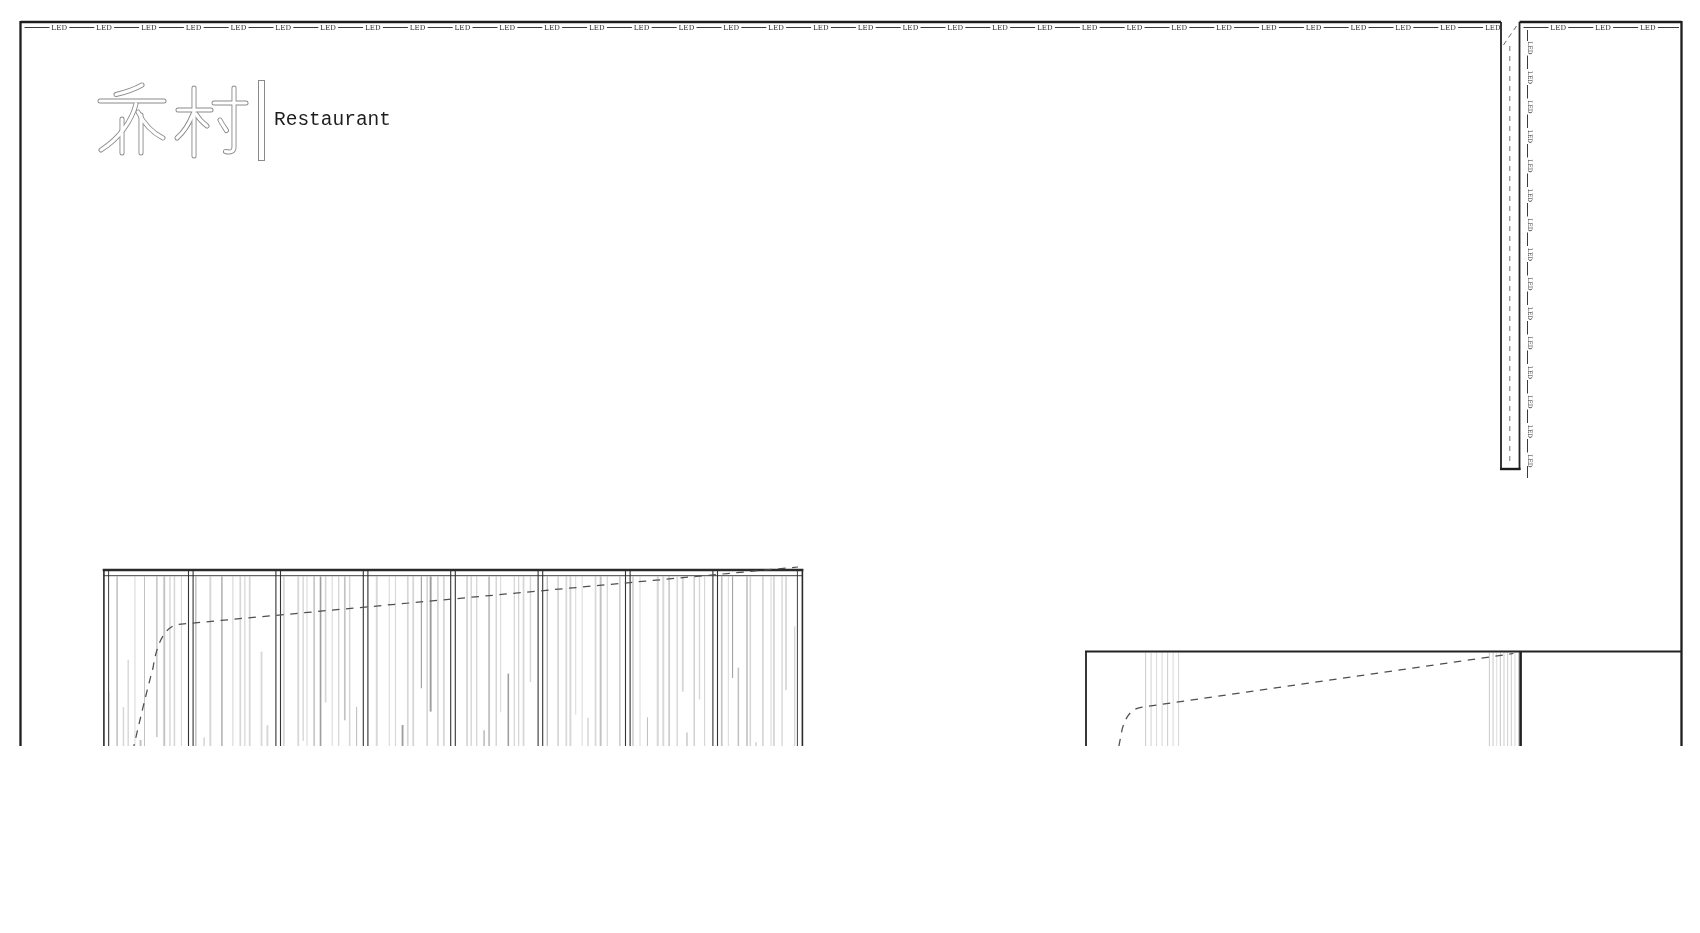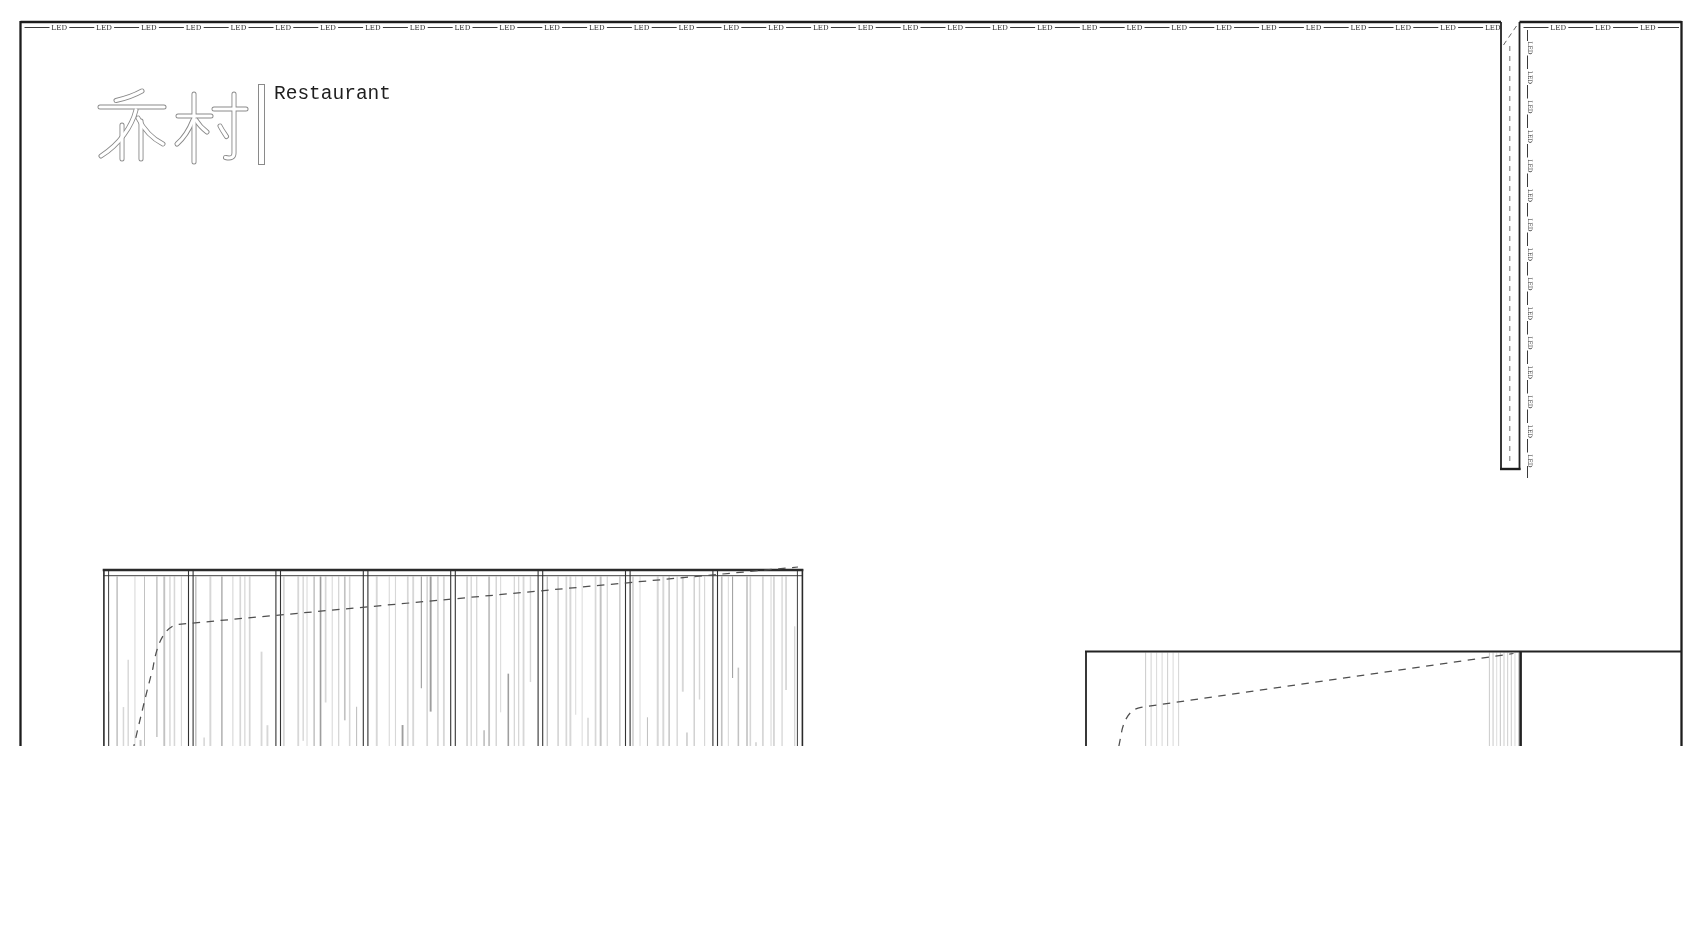--- a/index.html
+++ b/index.html
@@ -1,19 +1,19 @@
 <!DOCTYPE html>
 <html><head>
 <meta charset="utf-8">
 <style>
   html,body{margin:0;padding:0;background:#ffffff;}
   .canvas{position:relative;width:1700px;height:746px;background:#ffffff;overflow:hidden;
           font-family:"Liberation Sans",sans-serif;}
   svg{display:block;}
-  .logo{position:absolute;left:93px;top:84px;display:flex;align-items:flex-start;}
+  .logo{position:absolute;left:93px;top:78px;display:flex;align-items:center;}
   .logo .divider{width:5px;height:79px;border:1.2px solid #8a8a8a;background:#fff;margin-left:7px;}
   .logo .latin{font-family:"Liberation Mono","DejaVu Sans Mono",monospace;font-size:19.5px;
                color:#1e1e1e;margin-left:9px;line-height:1.05;letter-spacing:0;}
 </style>
 </head>
 <body>
 
 <div class="canvas">
 
   <svg id="art" width="1700" height="933" viewBox="0 0 1700 933">

